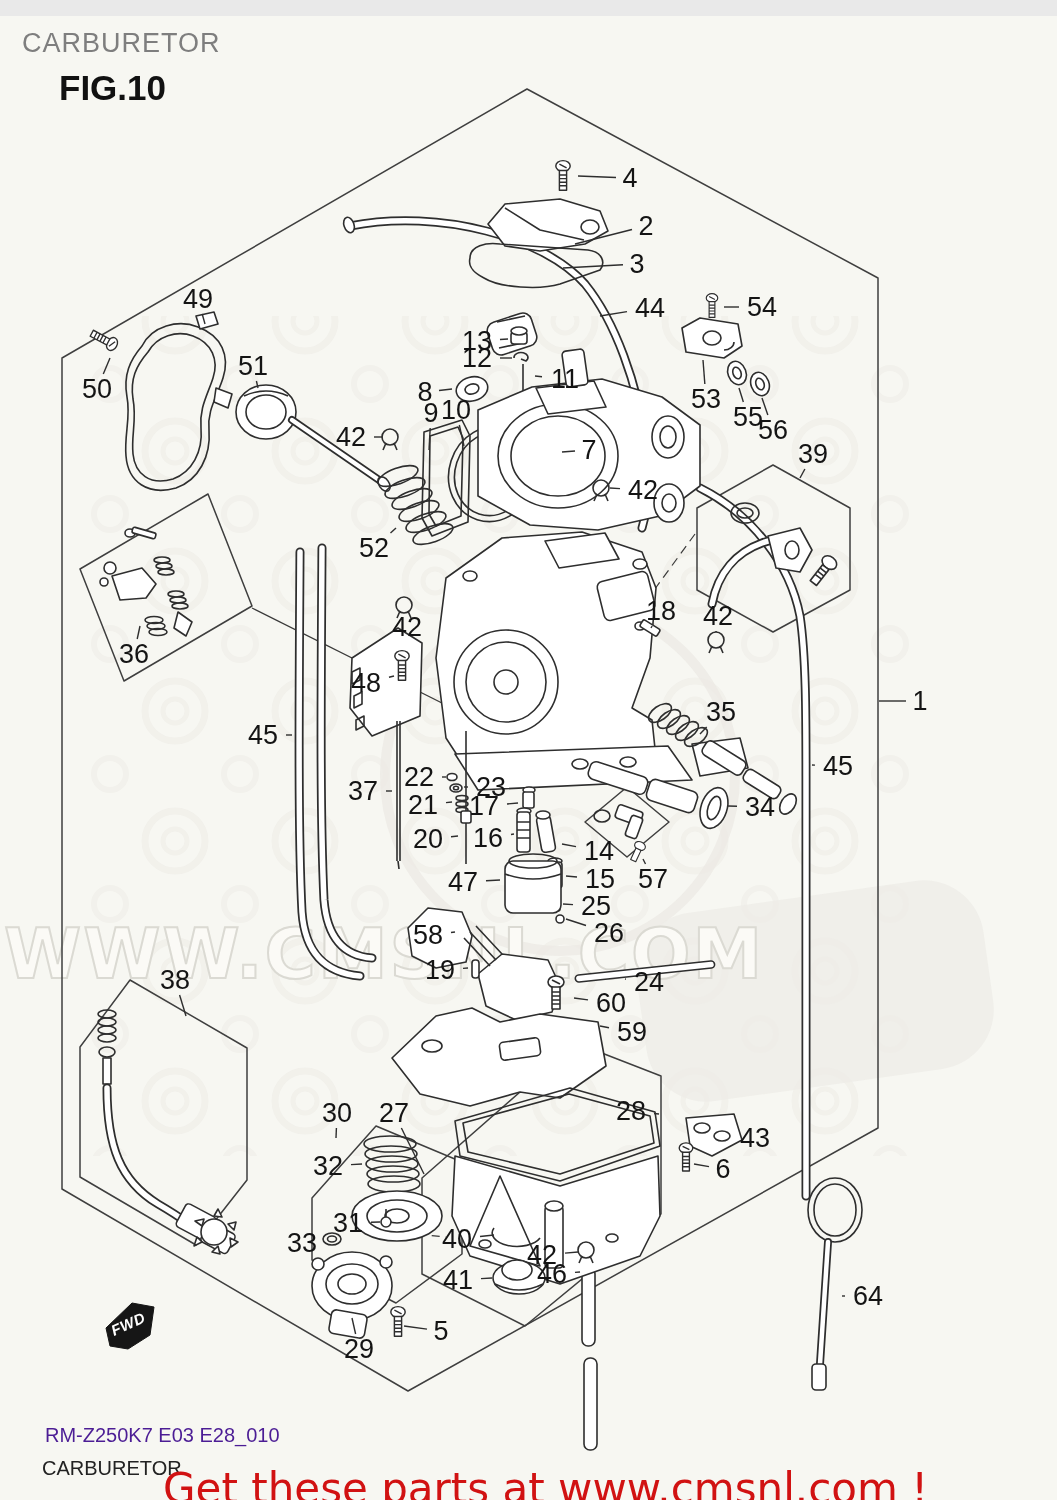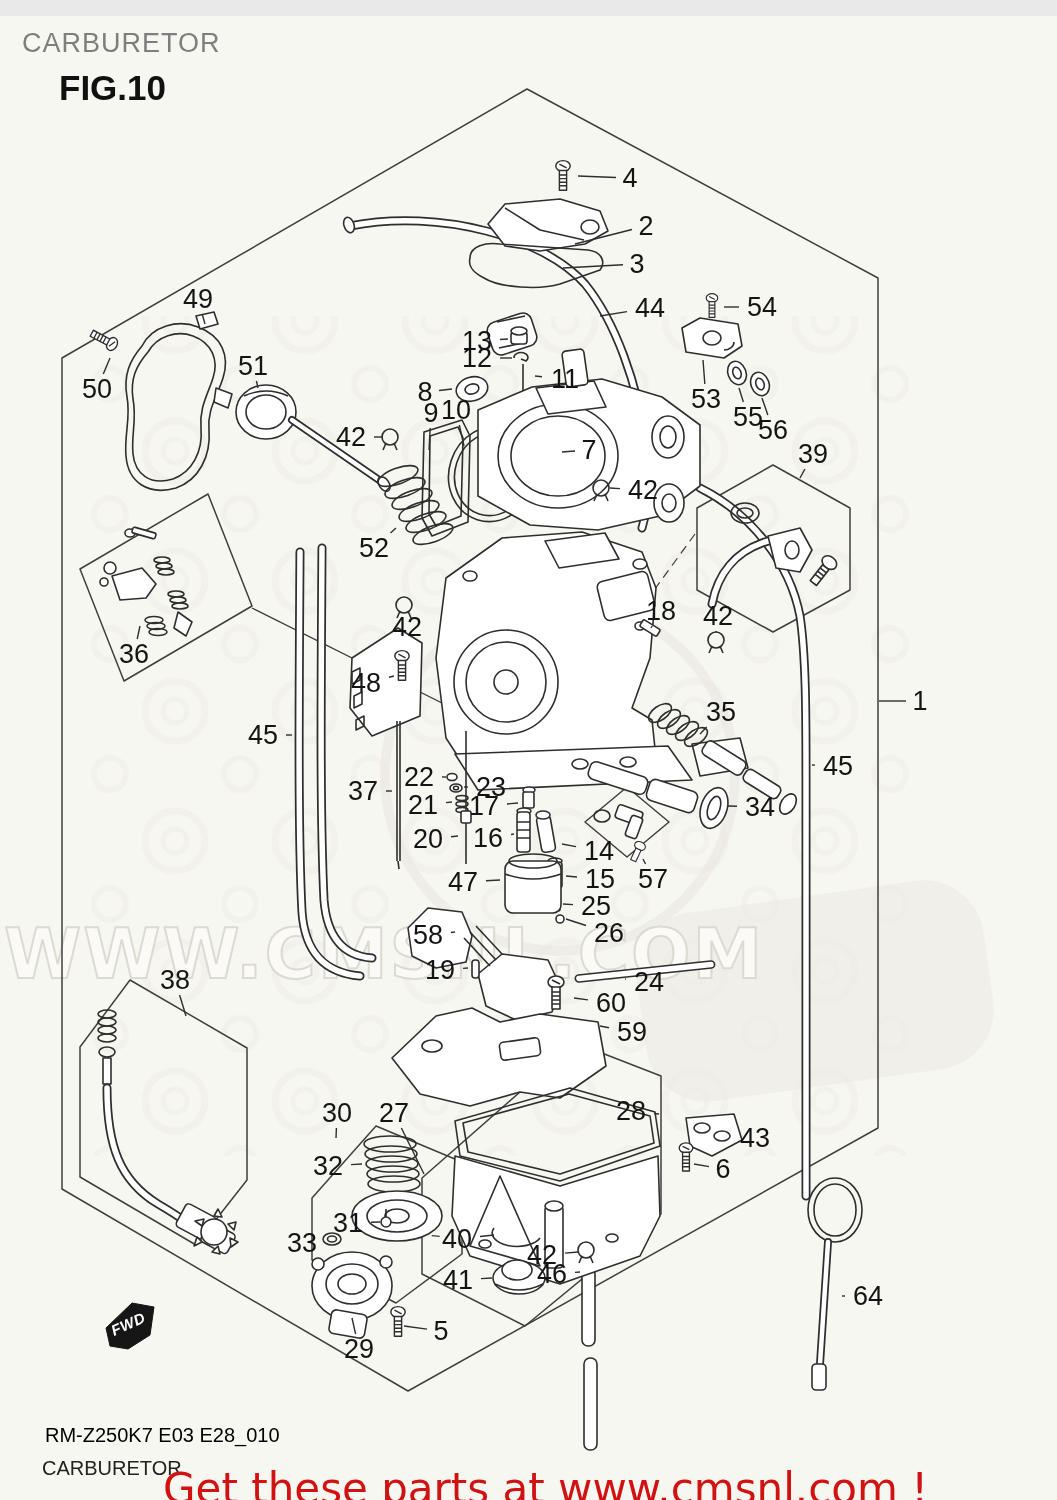--- a/index.html
+++ b/index.html
@@ -2,21 +2,21 @@
 <html><head>
 <meta charset="utf-8">
 <style>
   html,body{margin:0;padding:0;background:#e9e9e9;}
   .stage{
     position:relative;width:1057px;height:1500px;background:#f7f7f2;
     font-family:"Liberation Sans",sans-serif;overflow:hidden;margin:16px auto;
   }
   .hdr-cat{position:absolute;left:22px;top:12px;font-size:27px;color:#7e7e7e;letter-spacing:1px;}
   .hdr-fig{position:absolute;left:59px;top:52px;font-size:35px;font-weight:bold;color:#111;}
-  .ftr-code{position:absolute;left:45px;top:1408px;font-size:20px;color:#000000;}
+  .ftr-code{position:absolute;left:45px;top:1408px;font-size:20px;color:#4c1d95;}
   .ftr-name{position:absolute;left:42px;top:1441px;font-size:20px;color:#222;}
   .promo{position:absolute;left:163px;top:1448px;font-size:42px;color:#d11212;
          font-family:"DejaVu Sans",sans-serif;white-space:nowrap;}
   svg#art{position:absolute;left:0;top:0;}
   .part-label{font-family:"Liberation Sans",sans-serif;font-size:27px;fill:#141414;}
   .wm-text{font-family:"DejaVu Sans",sans-serif;font-weight:bold;font-size:70px;
            fill:#fbfaf6;stroke:#dbdad3;stroke-width:2px;letter-spacing:2px;}
   .ln{stroke:#2e2e2e;stroke-width:1.6;fill:#ffffff;stroke-linejoin:round;}
   .ln-n{stroke:#2e2e2e;stroke-width:1.6;fill:none;stroke-linejoin:round;}
   .thin{stroke:#3a3a3a;stroke-width:1.2;fill:none;}

